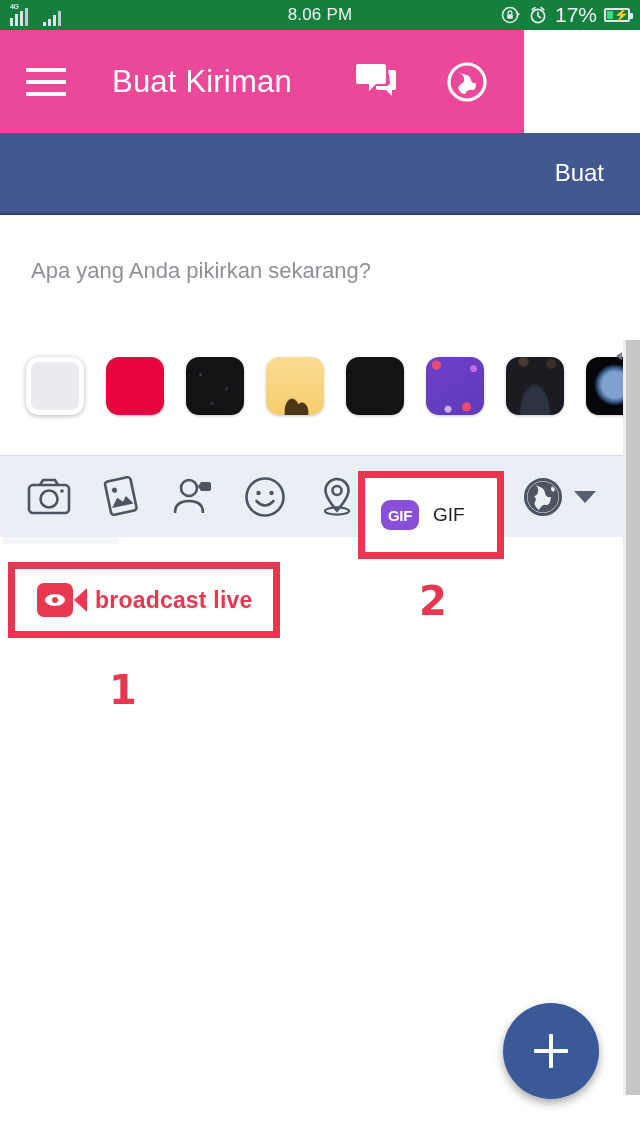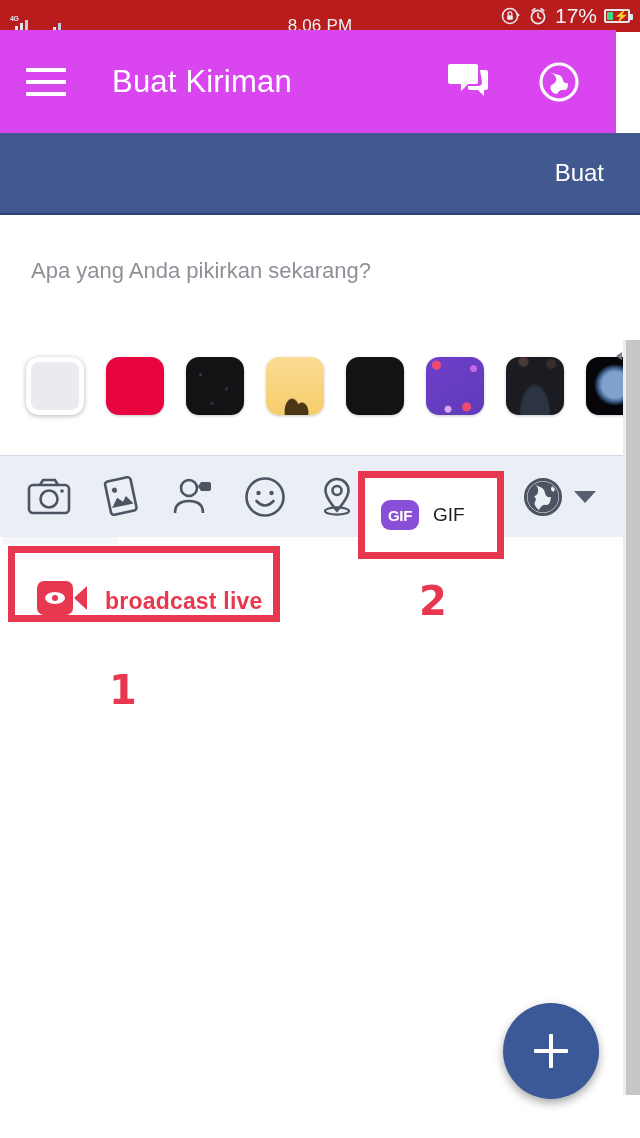--- a/index.html
+++ b/index.html
@@ -7,22 +7,22 @@
     width: 640px; height: 1138px;
     font-family: "Liberation Sans", sans-serif;
     background: #ffffff;
     overflow: hidden;
   }
   #root { position: relative; width: 640px; height: 1138px; background: #ffffff; }
 
   
   .statusbar {
     position: absolute; top: 0; left: 0; width: 640px; height: 30px;
-    background: #b91c1c; display: flex; 
-    padding: 16px 10px; color: #e8ebf2; font-size: 17px;
+    background: #15803d; display: flex; align-items: center;
+    padding: 0 10px; color: #e8ebf2; font-size: 17px;
   }
   .sb-left { display: flex; align-items: flex-end; gap: 6px; height: 22px; }
   .sig { display: flex; align-items: flex-end; gap: 2px; height: 18px; position: relative; }
   .sig i { display: block; width: 3px; background: #dfe4ee; }
   .sig i:nth-child(1) { height: 5px; }
   .sig i:nth-child(2) { height: 8px; }
   .sig i:nth-child(3) { height: 12px; }
   .sig i:nth-child(4) { height: 15px; }
   .sig i:nth-child(5) { height: 18px; background: #c3cbdb; }
   .fourg { position: absolute; top: -5px; left: 0; font-size: 7px; font-weight: bold; color: #dfe4ee; letter-spacing: -0.3px; }
@@ -36,22 +36,22 @@
   .sb-center { position: absolute; left: 0; right: 0; text-align: center; font-size: 17px; color: #f0f2f7; letter-spacing: 0.2px; }
   .sb-right { margin-left: auto; display: flex; align-items: center; gap: 7px; z-index: 2; }
   .sb-right .pct { font-size: 21px; color: #f0f2f7; }
   .batt { width: 26px; height: 14px; border: 2px solid #e3e7f0; border-radius: 2px; position: relative; display: flex; align-items: center; padding: 1px; }
   .batt:after { content: ""; position: absolute; right: -5px; top: 3px; width: 3px; height: 6px; background: #e3e7f0; border-radius: 0 1px 1px 0; }
   .batt .fill { width: 32%; height: 100%; background: #3ddc84; border-radius: 1px; }
   .batt .bolt { position: absolute; left: 8px; top: 0px; color: #ffffff; font-size: 12px; line-height: 10px; }
 
   
   .appbar {
-    position: absolute; top: 30px; left: 0; width: 616px; height: 103px;
-    background: #d946ef; display: flex; align-items: center; padding: 2px 26px;
+    position: absolute; top: 30px; left: 0; width: 524px; height: 103px;
+    background: #ec4899; display: flex; align-items: center; padding: 2px 26px;
   }
   .hamburger { width: 40px; height: 28px; display: flex; flex-direction: column; justify-content: space-between; cursor: pointer; }
   .hamburger span { display: block; height: 4px; background: #ffffff; border-radius: 1px; }
   .appbar-title { color: #ffffff; font-size: 31px; margin-left: 46px; letter-spacing: 0.2px; }
   .appbar-icons { margin-left: auto; display: flex; align-items: center; gap: 48px; padding-right: 10px; }
 
   
   .kirimbar {
     position: absolute; top: 133px; left: 0; width: 640px; height: 80px;
     background: #42598f; display: flex; align-items: center; justify-content: flex-end;
@@ -83,23 +83,23 @@
   }
   .tool { width: 46px; height: 46px; margin-right: 26px; flex: 0 0 auto; display: flex; align-items: center; justify-content: center; }
   .privacy { margin-left: auto; display: flex; align-items: center; gap: 10px; padding-right: 18px; }
   .caret { width: 0; height: 0; border-left: 11px solid transparent; border-right: 11px solid transparent; border-top: 12px solid #56606e; }
   .hscroll { position: absolute; top: 537px; left: 2px; width: 117px; height: 7px; background: #f5f6f8; border-radius: 4px; }
   .hscroll-track { position: absolute; top: 537px; left: 0; width: 640px; height: 7px; background: #fdfdfe; }
 
   
   .anno-box {
     position: absolute; border: 7px solid #e8384f; background: #ffffff;
-    display: flex; align-items: flex-end;
-  }
-  #anno-live { left: 8px; top: 546px; width: 272px; height: 76px; padding-left: 22px; gap: 18px; }
+    display: flex; align-items: center;
+  }
+  #anno-live { left: 8px; top: 562px; width: 272px; height: 76px; padding-left: 22px; gap: 8px; }
   .live-icon { width: 50px; height: 34px; position: relative; flex: 0 0 auto; }
   .live-icon .body { position: absolute; left: 0; top: 0; width: 36px; height: 34px; background: #e8384f; border-radius: 7px; }
   .live-icon .lens { position: absolute; left: 8px; top: 11px; width: 20px; height: 12px; background: #ffffff; border-radius: 50% 50%; }
   .live-icon .pupil { position: absolute; left: 15px; top: 14px; width: 6px; height: 6px; background: #e8384f; border-radius: 50%; }
   .live-icon .wedge { position: absolute; right: 0; top: 5px; width: 0; height: 0; border-top: 12px solid transparent; border-bottom: 12px solid transparent; border-right: 13px solid #e8384f; }
   .live-text { color: #e8384f; font-size: 23px; font-weight: bold; letter-spacing: 0.2px; }
 
   #anno-gif { left: 358px; top: 471px; width: 146px; height: 88px; }
   #anno-gif .inner { width: 100%; height: 100%; background: #ffffff; display: flex; align-items: center; gap: 14px; padding-left: 16px; }
   .gif-badge { width: 38px; height: 30px; background: #8a4fd8; border-radius: 9px; display: flex; align-items: center; justify-content: center; color: #ffffff; font-size: 15px; font-weight: bold; letter-spacing: -0.3px; flex: 0 0 auto; }

